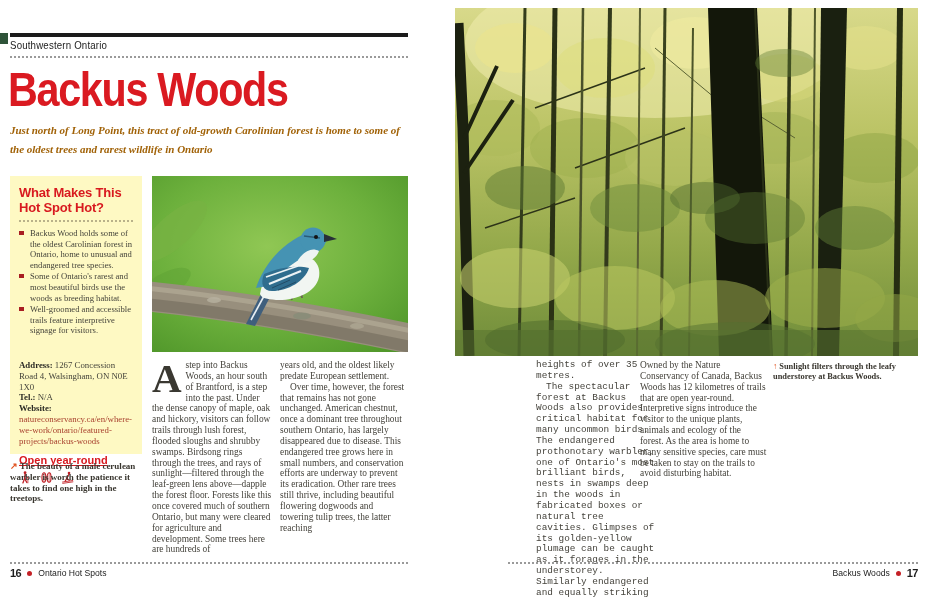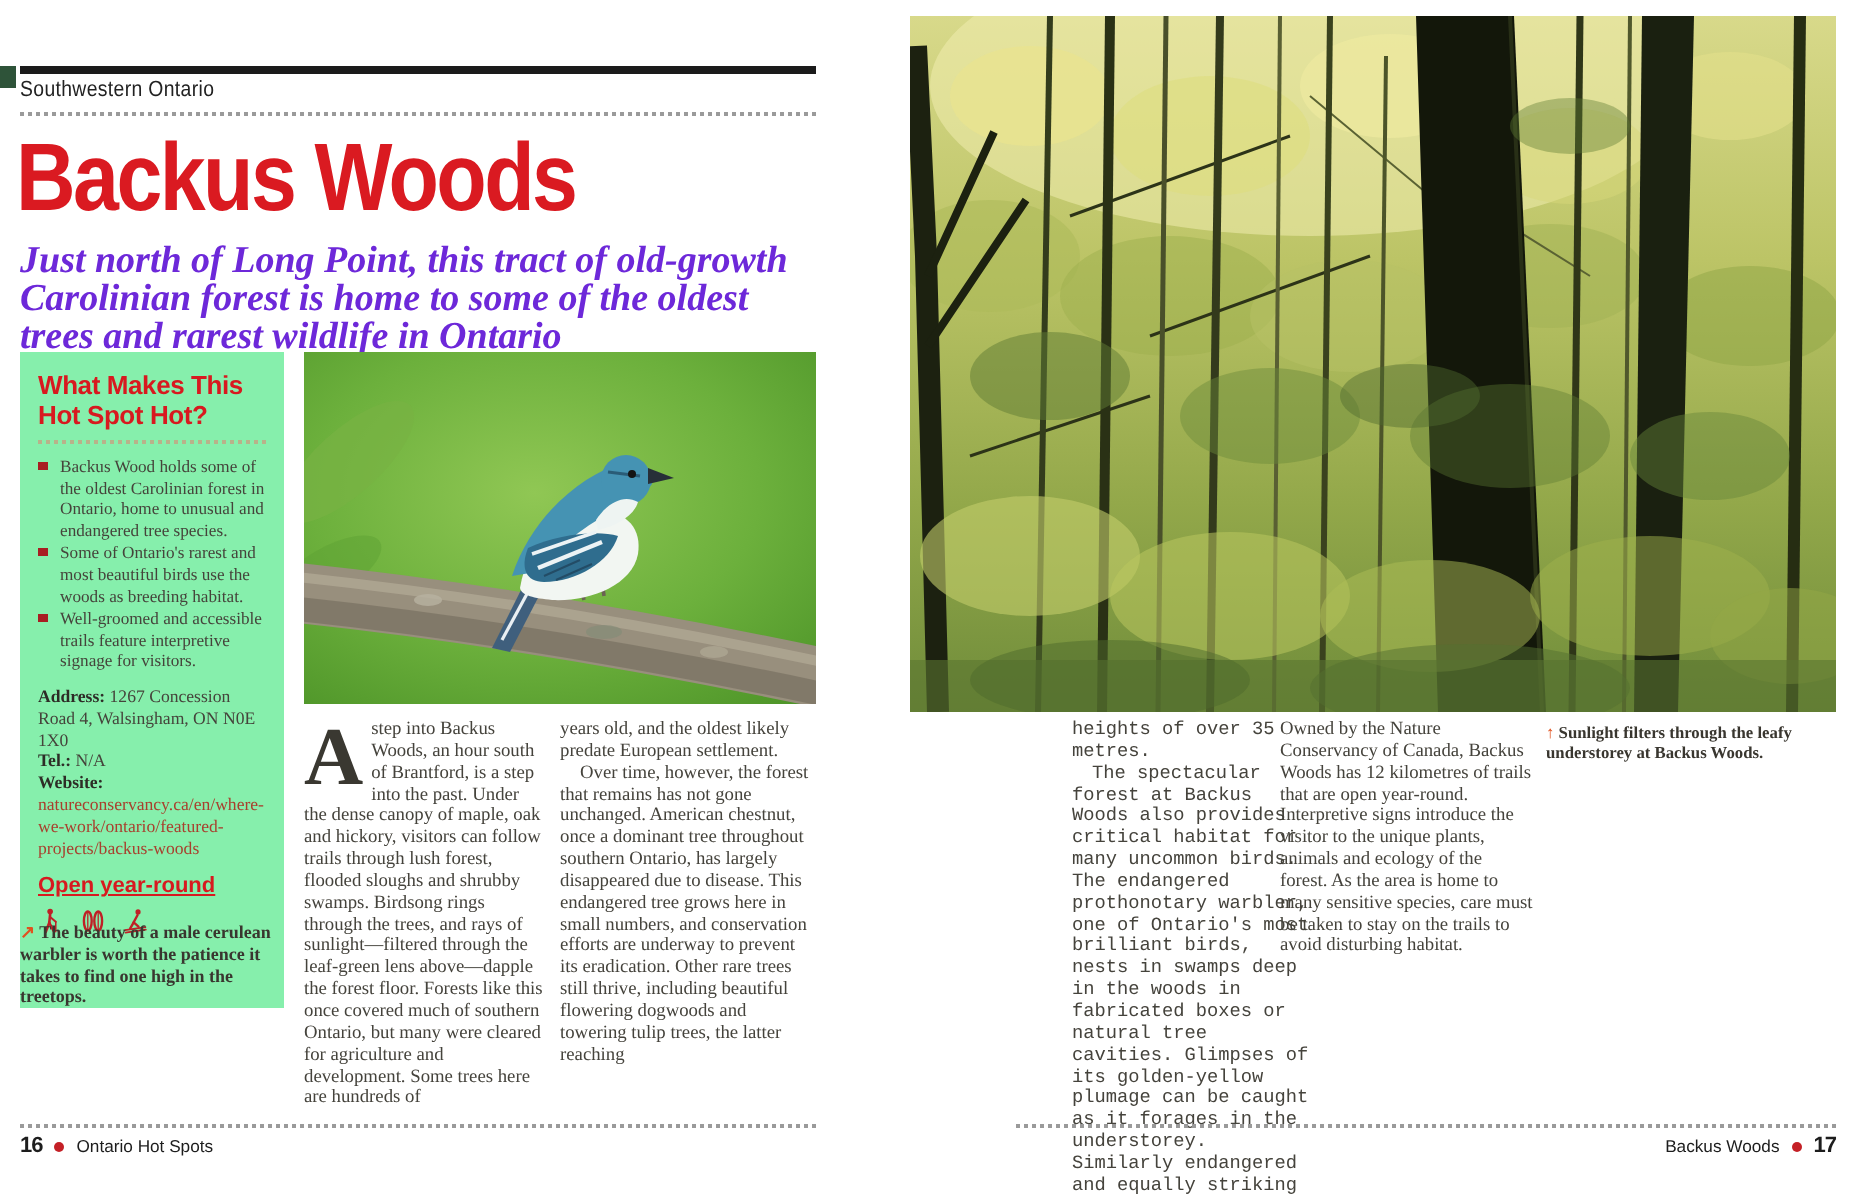--- a/index.html
+++ b/index.html
@@ -12,33 +12,33 @@
   .topbar{left:10px;top:33px;width:398px;height:4px;background:#1b1b1b;}
   .greentab{left:0;top:33px;width:8px;height:11px;background:#2e5339;}
   .kicker{left:10px;top:39px;font-family:"Liberation Sans",sans-serif;font-size:11px;
           font-weight:400;color:#222;letter-spacing:.2px;}
   .dotrule{border-top:2px dotted #9a9a9a;height:0;}
   .rule-kicker{left:10px;top:56px;width:398px;}
   .title{left:8px;top:66px;font-family:"Liberation Sans",sans-serif;font-weight:800;
          font-size:48px;line-height:48px;letter-spacing:-1.5px;color:#da1a21;
          transform:scaleX(0.86);transform-origin:0 0;white-space:nowrap;}
   .subtitle{left:10px;top:121px;width:400px;font-weight:700;font-style:italic;
-            font-size:19px;line-height:19px;color:#6d28d9;}
-
-  
-  .hotbox{left:10px;top:176px;width:132px;height:328px;background:#86efac;
+            font-size:11px;line-height:19px;color:#a16207;}
+
+  
+  .hotbox{left:10px;top:176px;width:132px;height:278px;background:#fef9c3;
           padding:9px 9px 0 9px;box-sizing:border-box;}
   .hotbox h3{margin:0;font-family:"Liberation Sans",sans-serif;font-weight:800;
              font-size:13px;line-height:15px;color:#d8191f;letter-spacing:-.2px;}
   .hot-sep{border-top:2px dotted #b9b28a;margin:5px 0 6px 0;}
   .bullets{list-style:none;margin:0;padding:0;}
   .bullets li{position:relative;padding-left:11px;font-size:8.6px;line-height:10.6px;
               color:#45443b;margin-bottom:1px;}
   .sq{position:absolute;left:0;top:2.5px;width:4.5px;height:4.5px;background:#a81e22;}
-  .addr{margin-top:7px;font-size:8.8px;line-height:10.8px;color:#45443b;}
+  .addr{margin-top:24px;font-size:8.8px;line-height:10.8px;color:#45443b;}
   .addr b{color:#2d2c26;}
   .weburl{color:#a8402e;}
   .open{margin-top:8px;font-family:"Liberation Sans",sans-serif;font-weight:800;
         font-size:11px;color:#d8191f;text-decoration:underline;}
   .acticons{margin-top:5px;display:flex;gap:8px;}
   .acticons svg{display:block;}
 
   
   .caption{font-weight:700;font-size:9px;line-height:10.8px;color:#39362f;}
   .cap-bird{left:10px;top:461px;width:130px;}

